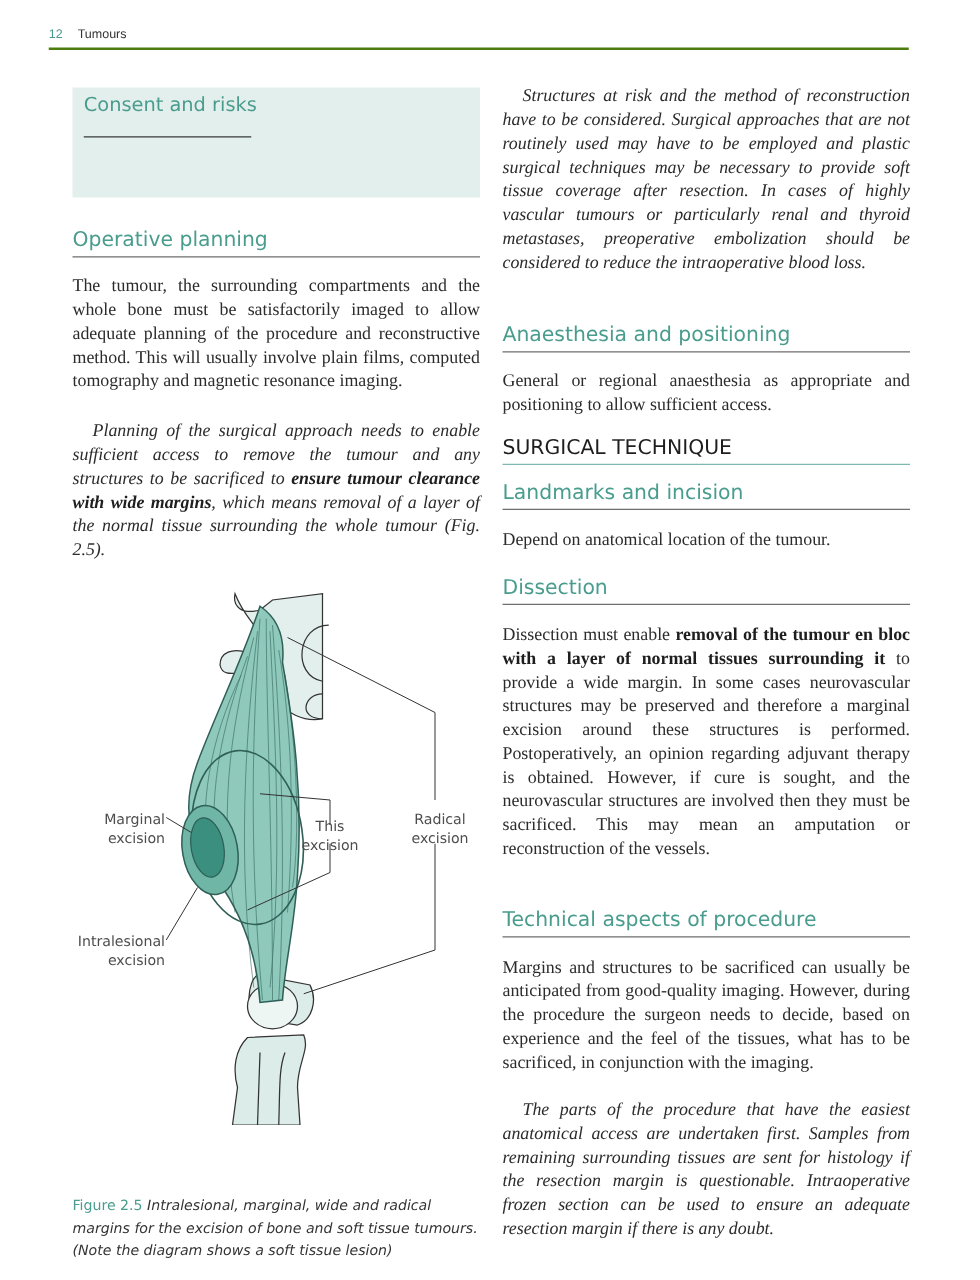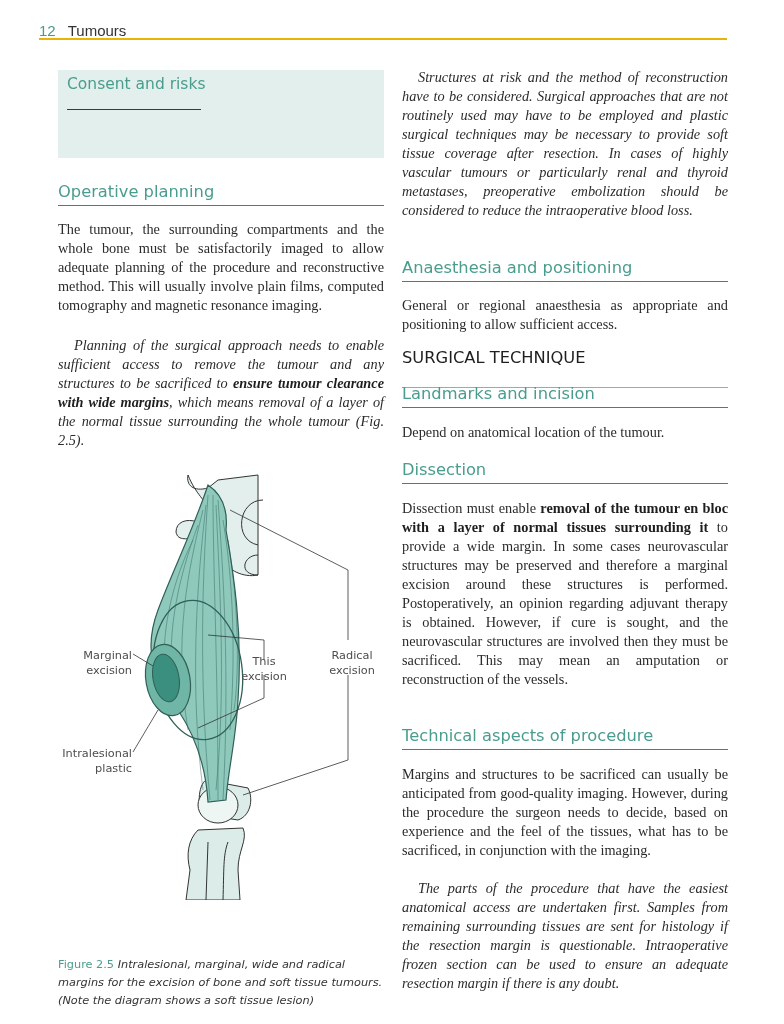--- a/index.html
+++ b/index.html
@@ -1,35 +1,35 @@
 <!DOCTYPE html>
 <html><head>
 <meta charset="utf-8">
 <style>
   html, body { margin: 0; padding: 0; background: #ffffff; }
   body { width: 784px; height: 1024px; position: relative; overflow: hidden;
          font-family: "Liberation Serif", serif; color: #2b2b2b; }
 
   .running-head { position: absolute; left: 39px; top: 22px; width: 688px; height: 16px;
-                  border-bottom: 2px solid #eab308; font-family: "Liberation Sans", sans-serif;
-                  font-size: 15px; color: #333; }
+                  border-bottom: 2px solid #4d7c0f; font-family: "Liberation Sans", sans-serif;
+                  font-size: 10px; color: #333; }
   .running-head .pg { color: #4a9a8c; margin-right: 12px; }
 
   .box { position: absolute; left: 58px; top: 70px; width: 326px; height: 88px;
          background: #e3efec; }
   .box h3 { position: absolute; left: 9px; top: 5px; margin: 0; font-family: "DejaVu Sans", sans-serif;
             font-weight: normal; font-size: 15.5px; color: #4a9d8e; padding-bottom: 16px;
             border-bottom: 1.3px solid #3a3a3a; width: 134px; white-space: nowrap; text-align: center; }
   .box p { position: absolute; left: 9px; top: 42px; margin: 0; width: 310px;
            font-family: "DejaVu Sans", sans-serif; font-size: 11.6px; line-height: 19px; color: #2d2d2d; }
 
   .h2 { position: absolute; margin: 0; font-family: "DejaVu Sans", sans-serif; font-weight: normal;
         font-size: 16.3px; color: #4a9d8e; border-bottom: 1.3px solid #6e6e6e; padding-bottom: 4px; }
   .h1 { position: absolute; margin: 0; font-family: "DejaVu Sans", sans-serif; font-weight: normal;
-        font-size: 16.3px; color: #1e1e1e; border-bottom: 1.3px solid #7fb8b0; padding-bottom: 20px; }
+        font-size: 16.3px; color: #1e1e1e; border-bottom: 1.3px solid #7fb8b0; padding-bottom: 4px; }
 
   .para { position: absolute; margin: 0; font-size: 14.3px; line-height: 19px; text-align: justify;
           color: #2b2b2b; }
   .para.indent { text-indent: 16px; font-style: italic; }
   .para b { font-weight: bold; color: #1e1e1e; }
 
   .figure { position: absolute; left: 58px; top: 470px; width: 326px; height: 430px; }
   .fig-label { position: absolute; font-family: "DejaVu Sans", sans-serif; font-size: 11.3px;
                line-height: 15px; color: #4d4d4d; text-align: center; }
   .caption { position: absolute; left: 58px; top: 956px; width: 330px; margin: 0;
@@ -95,21 +95,21 @@
       <path d="M150,165 L206,170 L206,190"></path>
       <path d="M206,205 L206,228 L140,258"></path>
       <path d="M172,40 L290,100 L290,170"></path>
       <path d="M290,205 L290,290 L185,325"></path>
       <path d="M75,282 L100,240"></path>
     </g>
   </svg>
   <div class="fig-label" style="left:14px; top:178px; width:60px; text-align:right;">Marginal excision</div>
   <div class="fig-label" style="left:178px; top:184px; width:56px;">This excision</div>
   <div class="fig-label" style="left:264px; top:178px; width:60px;">Radical excision</div>
-  <div class="fig-label" style="left:0px; top:276px; width:74px; text-align:right;">Intralesional plastic</div>
+  <div class="fig-label" style="left:0px; top:276px; width:74px; text-align:right;">Intralesional excision</div>
 </div>
 
 <p class="caption"><span class="fig-no">Figure 2.5</span><span> Intralesional, marginal, wide and radical margins for the excision of bone and soft tissue tumours. (Note the diagram shows a soft tissue lesion)</span></p>
 
 <p class="para indent" style="left:402px; top:68px; width:326px;">Structures at risk and the method of reconstruction have to be considered. Surgical approaches that are not routinely used may have to be employed and plastic surgical techniques may be necessary to provide soft tissue coverage after resection. In cases of highly vascular tumours or particularly renal and thyroid metastases, preoperative embolization should be considered to reduce the intraoperative blood loss.</p>
 
 <h2 class="h2" style="left:402px; top:258px; width:326px;">Anaesthesia and positioning</h2>
 <p class="para" style="left:402px; top:296px; width:326px;">General or regional anaesthesia as appropriate and positioning to allow sufficient access.</p>
 
 <h2 class="h1" style="left:402px; top:348px; width:326px;">SURGICAL TECHNIQUE</h2>

